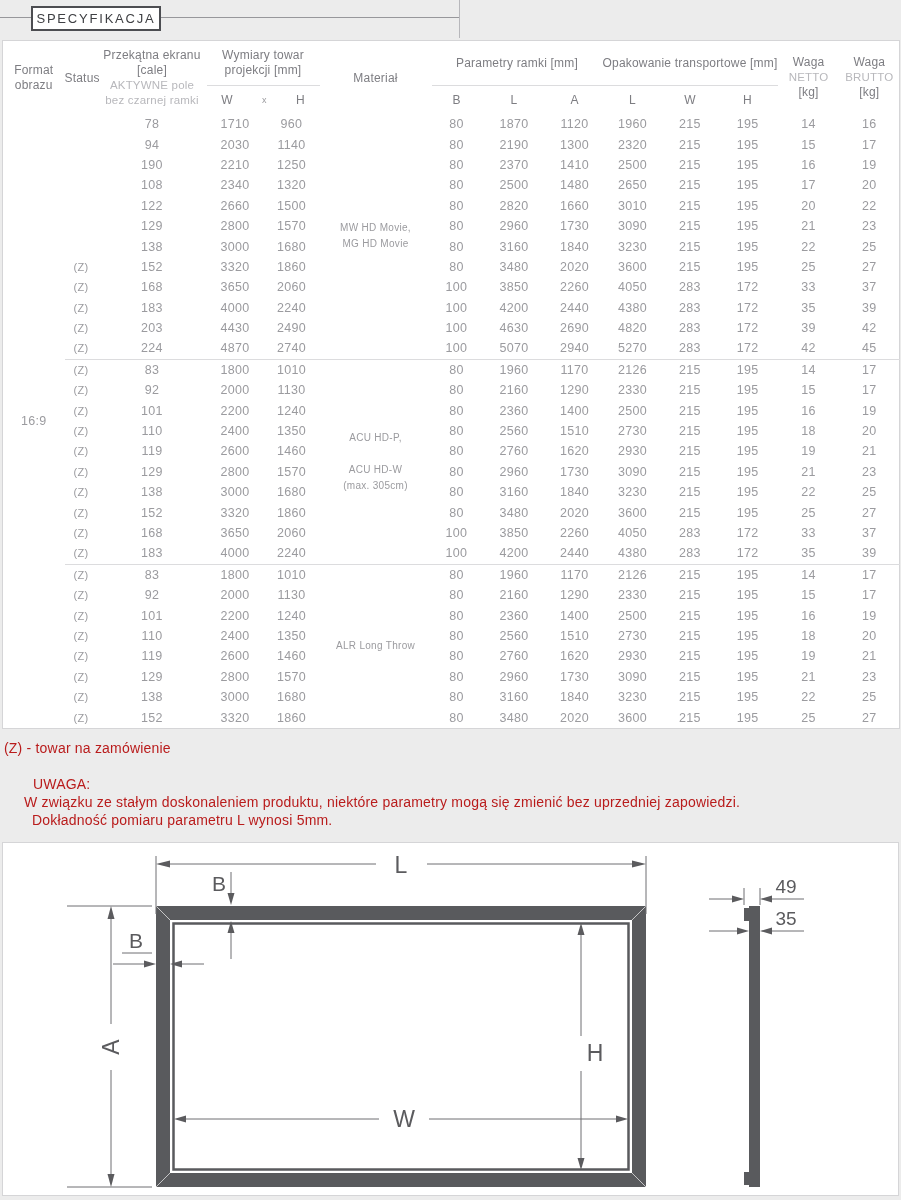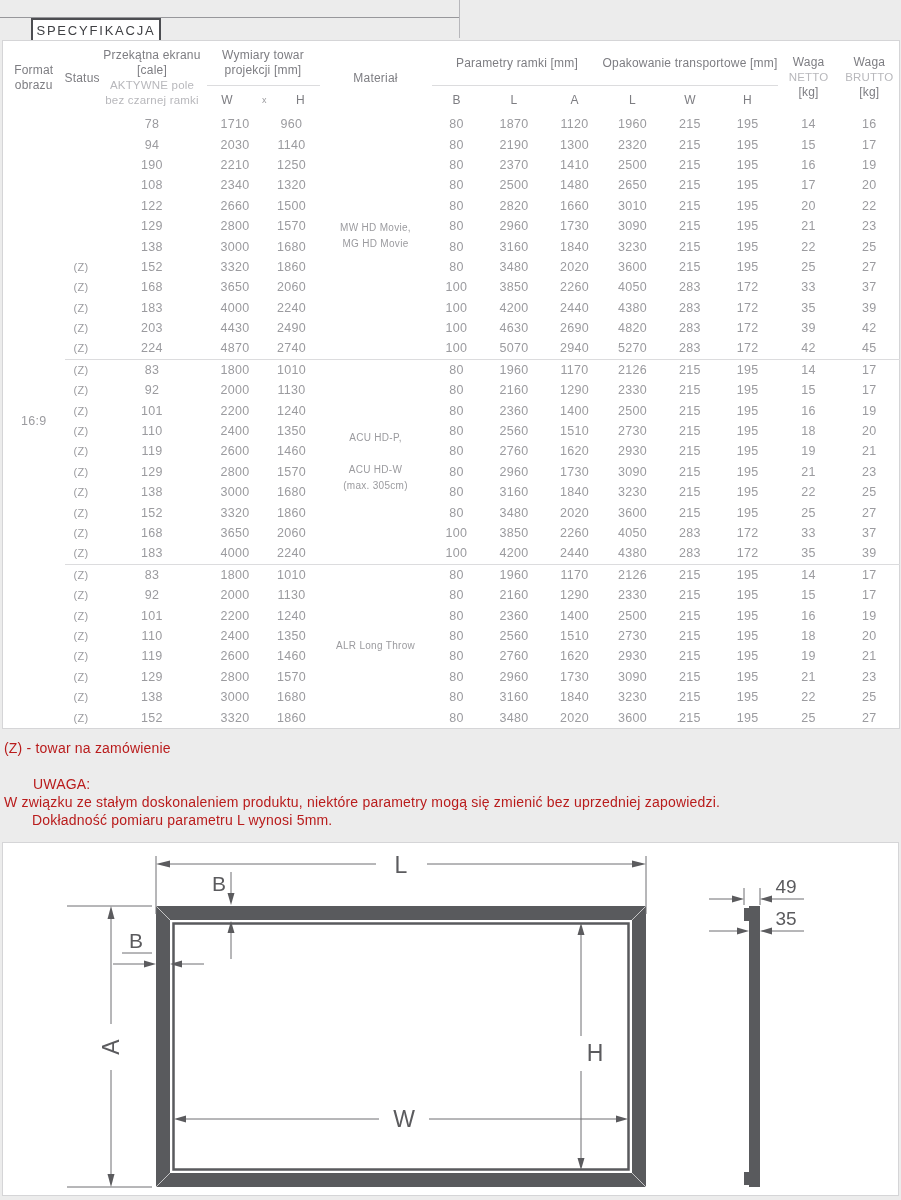--- a/index.html
+++ b/index.html
@@ -8,41 +8,41 @@
     --frame:#595a5d; --dim:#6e6e72;
   }
   html,body{margin:0;padding:0;}
   body{width:901px;height:1200px;position:relative;background:var(--page-bg);
        font-family:"Liberation Sans",sans-serif;overflow:hidden;}
 
   .hline{position:absolute;left:0;top:17px;width:459px;height:1px;background:#97979b;}
   .vline{position:absolute;left:459px;top:0;width:1px;height:38px;background:#b7b7bb;}
   .title-box{position:absolute;left:31px;top:6px;width:126px;height:21px;background:#fff;
     border:2px solid #4c4d51;display:flex;align-items:center;justify-content:center;
-    font-size:13px;letter-spacing:1.8px;color:#3f4044;margin-top:12px;}
+    font-size:13px;letter-spacing:1.8px;color:#3f4044;}
 
   table.spec{position:absolute;left:2px;top:40px;width:897px;border-collapse:collapse;
     table-layout:fixed;background:var(--panel);border:1px solid var(--border-outer);}
   table.spec th,table.spec td{border:0;padding:0;text-align:center;vertical-align:middle;font-weight:normal;}
   .bl{border-left:1px solid var(--border);}
   thead th{color:var(--text-header);font-size:12px;letter-spacing:.2px;border-bottom:1px solid var(--border);}
   thead tr.main th{height:44px;}
   thead tr.sub th{height:28px;border-top:1px solid var(--border);}
   .hdr-line{line-height:15px;display:block;}
   .light{color:var(--text-light);font-size:11.5px;}
   .wxh{display:flex;justify-content:space-around;align-items:center;}
   .xsmall{font-size:9px;color:var(--text-data);}
   tbody td{height:20.4px;font-size:12.5px;color:var(--text-data);letter-spacing:.3px;}
   tr.group-first td{border-top:1px solid var(--border);}
   td.status{font-size:11px;}
   td.mat{font-size:10px;}
   .mat-line{line-height:16px;min-height:16px;}
 
   .note{position:absolute;left:4px;color:#b91c1c;font-size:14px;letter-spacing:.2px;}
-  .n1{top:740px;} .n2{top:776px;margin-left:29px;} .n3{top:794px;} .n4{top:812px;margin-left:28px;}
+  .n1{top:740px;} .n2{top:776px;margin-left:29px;} .n3{top:794px;margin-left:20px;} .n4{top:812px;margin-left:28px;}
 
   .diagram{position:absolute;left:2px;top:842px;width:895px;height:352px;background:var(--panel);
     border:1px solid var(--border-outer);}
   .diagram svg{display:block;}
   .dimtxt{font-family:"Liberation Sans",sans-serif;fill:#5b5b5e;}
 </style>
 </head>
 <body>
 
 <div class="hline"></div>

